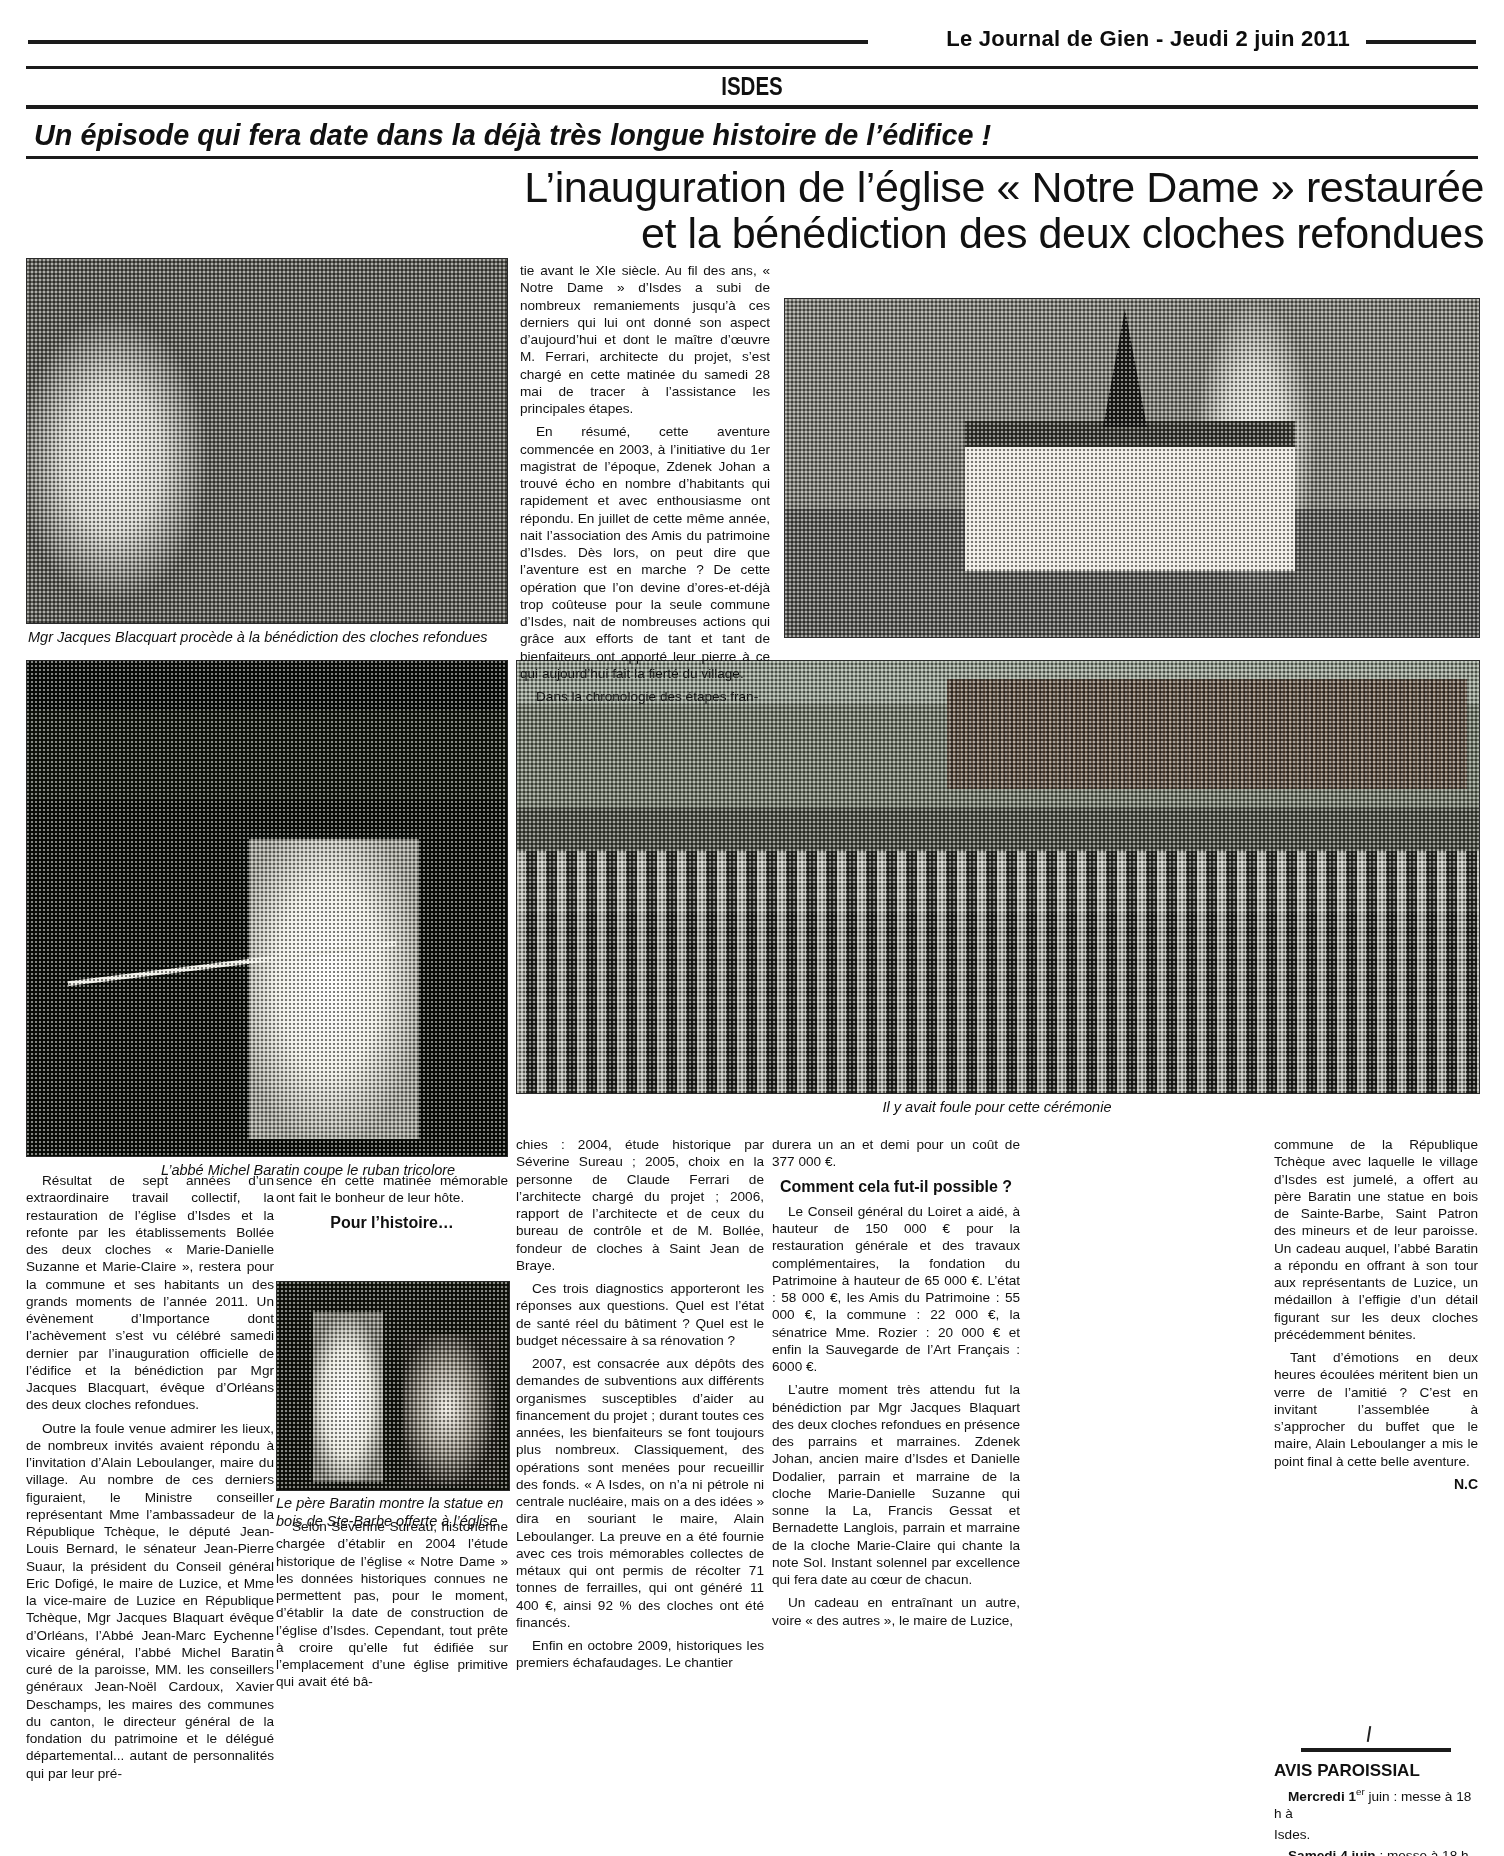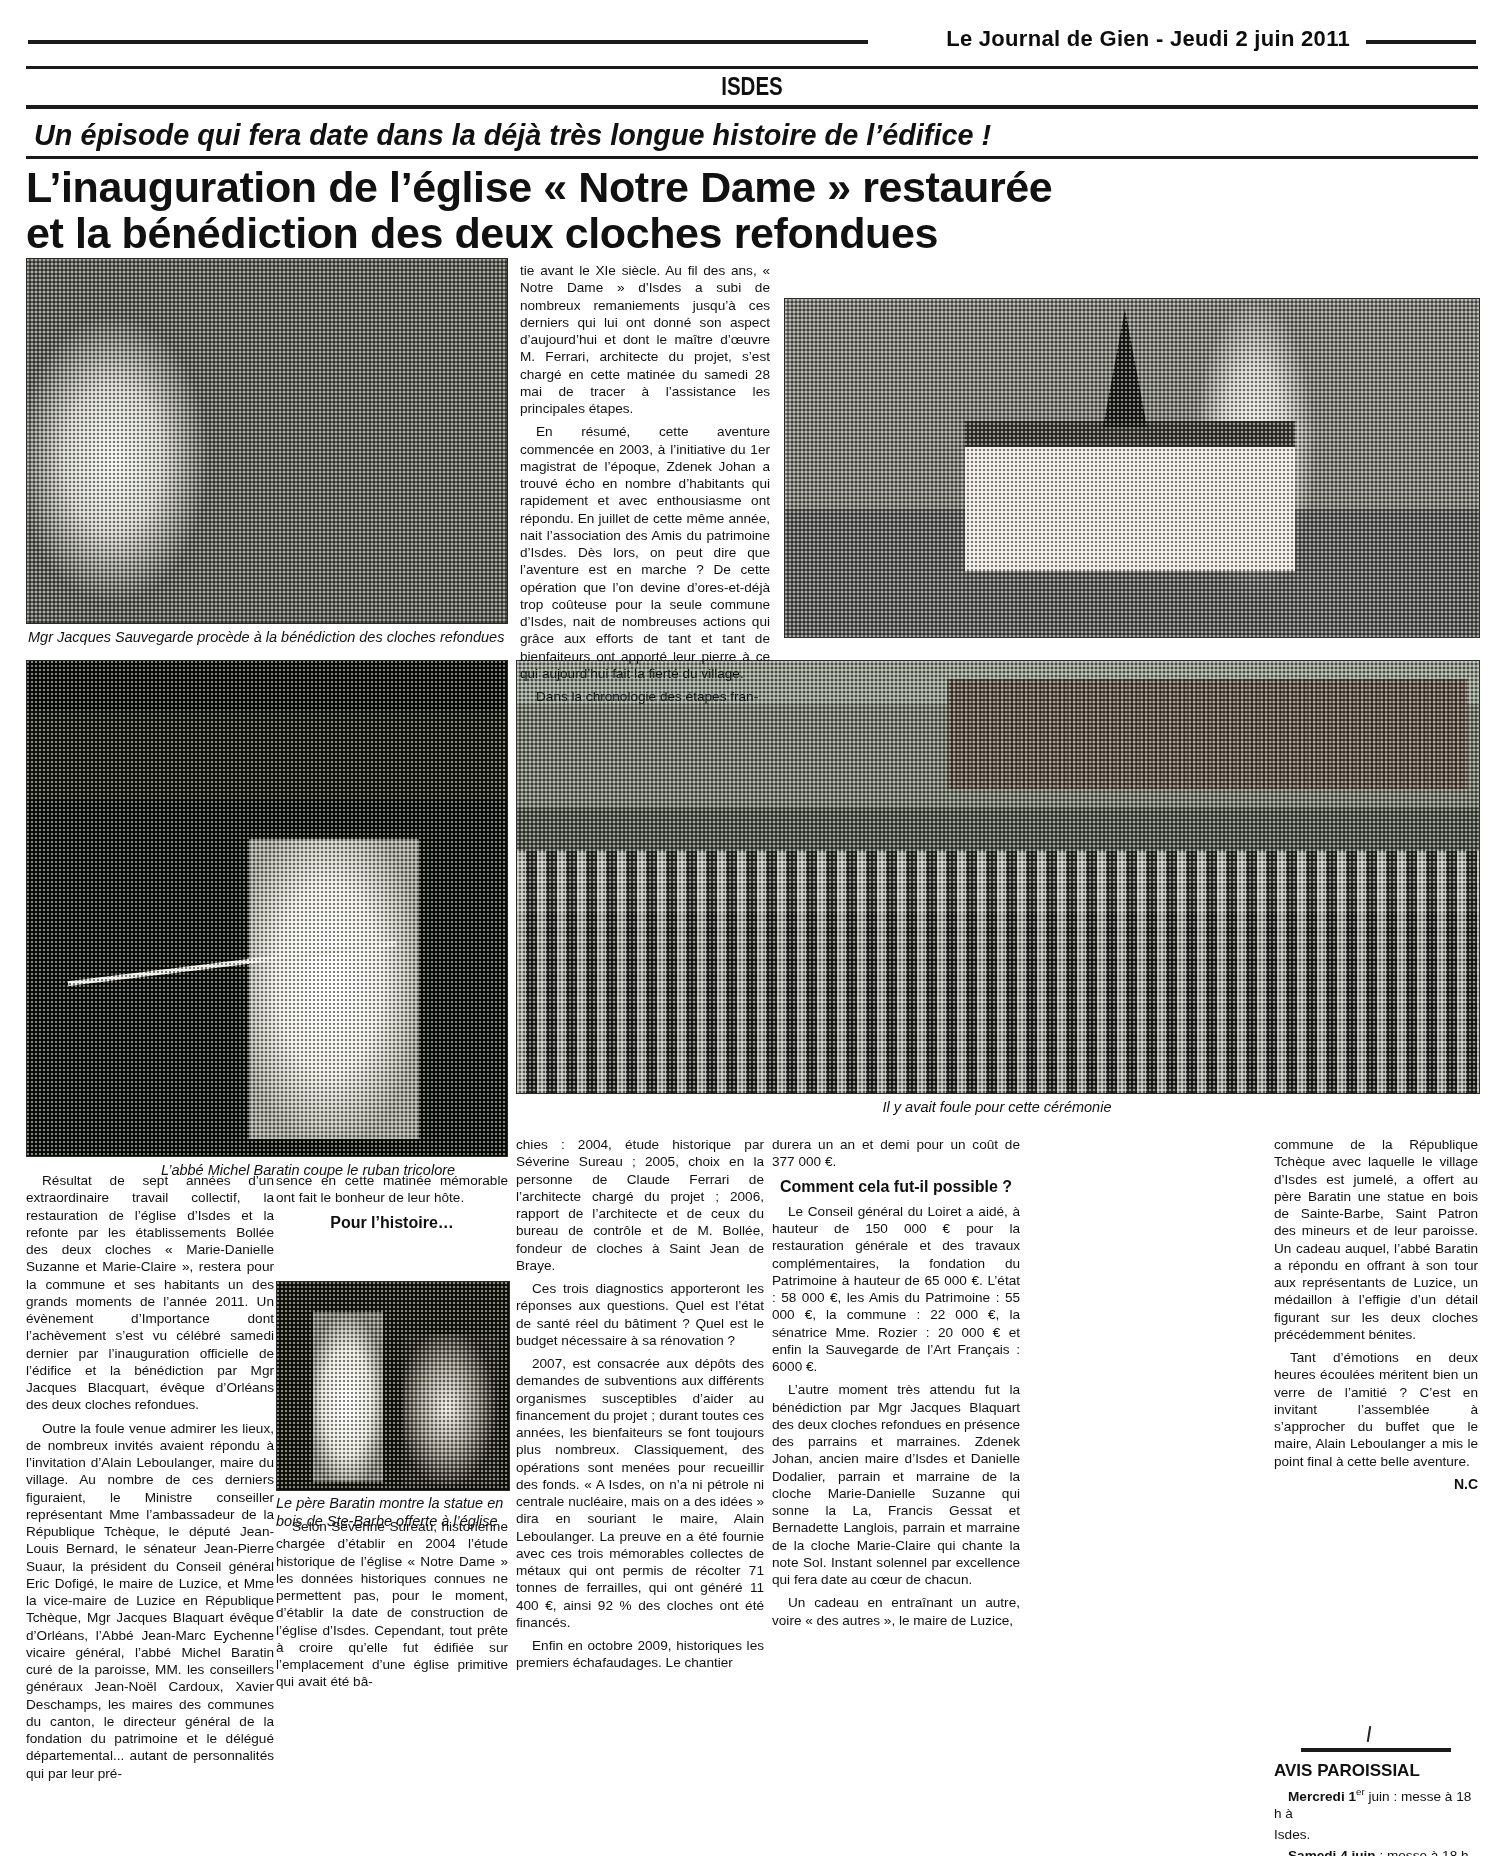--- a/index.html
+++ b/index.html
@@ -44,22 +44,22 @@
   .kicker-wrap{position:absolute;left:26px;top:118px;width:1452px;height:44px;}
   .kicker{
     position:absolute;left:8px;top:0px;
     font-style:italic;font-weight:bold;font-size:30px;
     white-space:nowrap;transform:scaleX(.96);transform-origin:left top;
   }
   .kicker-rule{position:absolute;left:0;top:38px;width:100%;height:3px;background:#1b1b1b;}
 
   
   .headline{
-    position:absolute;left:26px;top:164px;width:1452px;
-    text-align:left;font-weight:bold;line-height:1.07;
+    position:absolute;left:32px;top:164px;width:1452px;
+    text-align:right;font-weight:normal;line-height:1.07;
   }
   .headline .l1{display:block;font-size:43px;letter-spacing:-.4px;}
   .headline .l2{display:block;font-size:43px;letter-spacing:-.4px;}
 
   
   .photo{
     position:absolute;border:1px solid #2a2a2a;overflow:hidden;
     background:#6d6d6d;
   }
   .photo .grain{
@@ -243,21 +243,21 @@
 
   <div class="headline">
     <span class="l1">L’inauguration de l’église « Notre Dame » restaurée</span>
     <span class="l2">et la bénédiction des deux cloches refondues</span>
   </div>
 
   <div class="photo" id="photo-bells">
     <div class="base"></div>
     <div class="grain g-dots"></div>
   </div>
-  <div class="caption" id="cap-bells">Mgr Jacques Sauvegarde procède à la bénédiction des cloches refondues</div>
+  <div class="caption" id="cap-bells">Mgr Jacques Blacquart procède à la bénédiction des cloches refondues</div>
 
   <div class="photo" id="photo-church">
     <div class="base"></div>
     <div class="nave"></div>
     <div class="spire"></div>
     <div class="grain g-dots"></div>
   </div>
 
   <div class="photo" id="photo-ribbon">
     <div class="base"></div>

